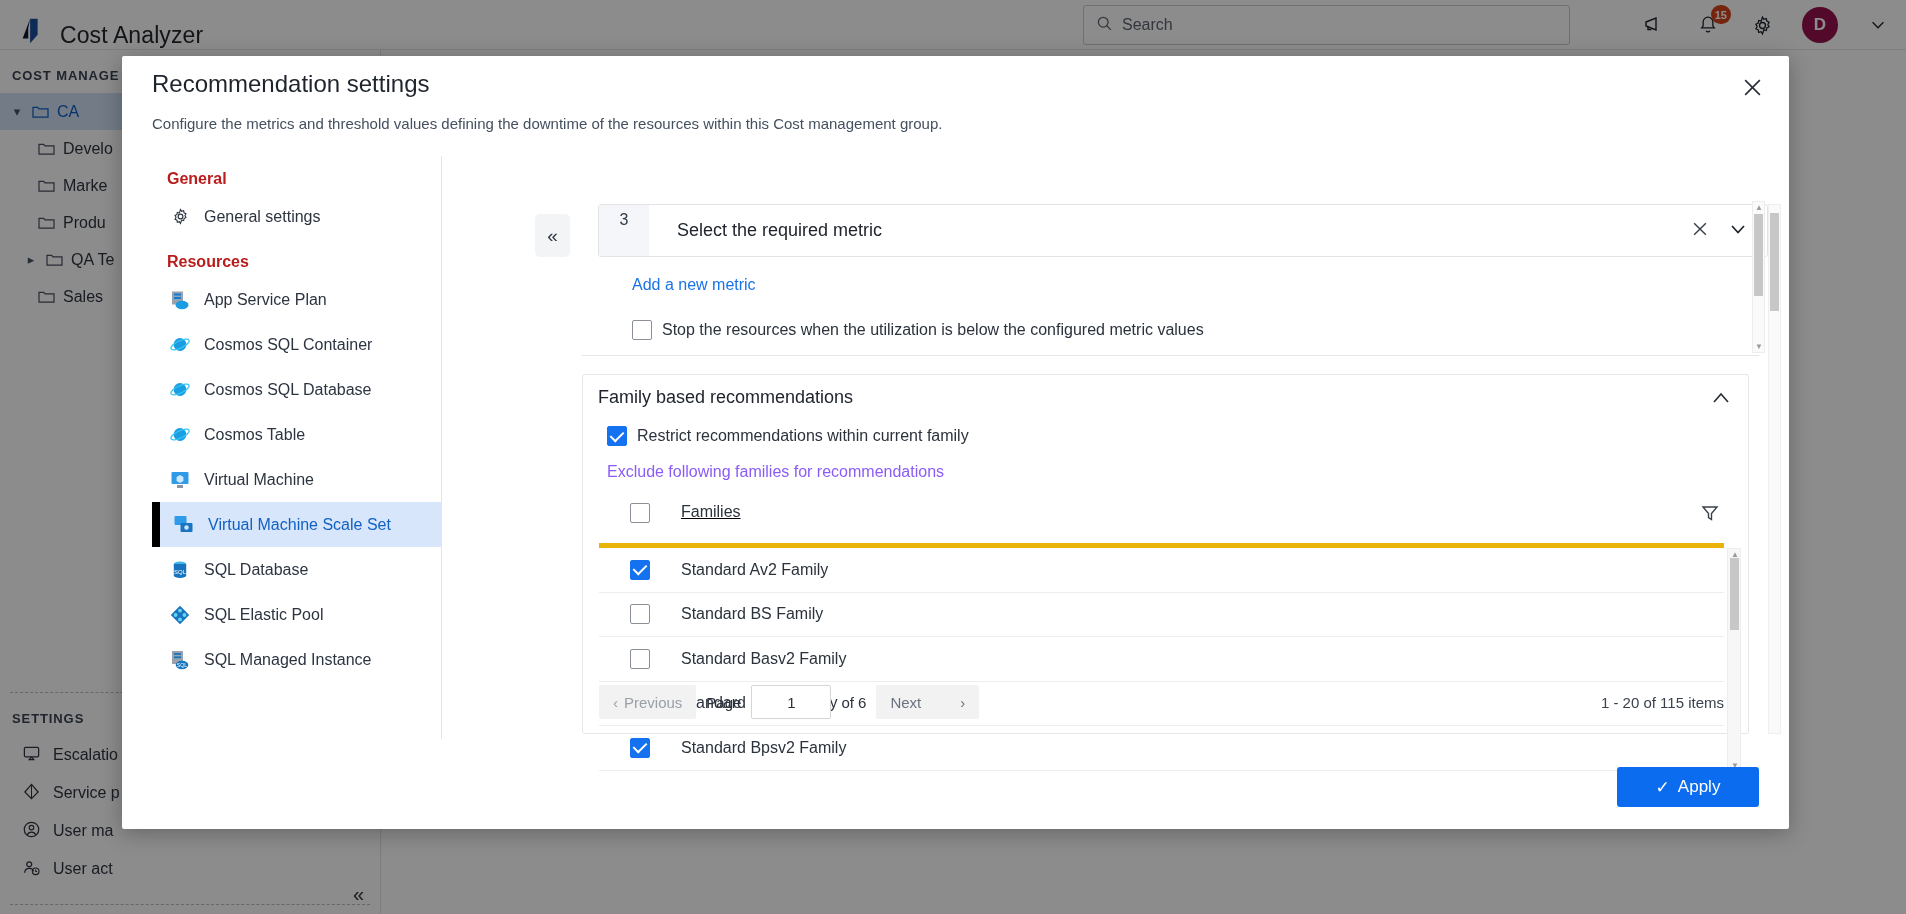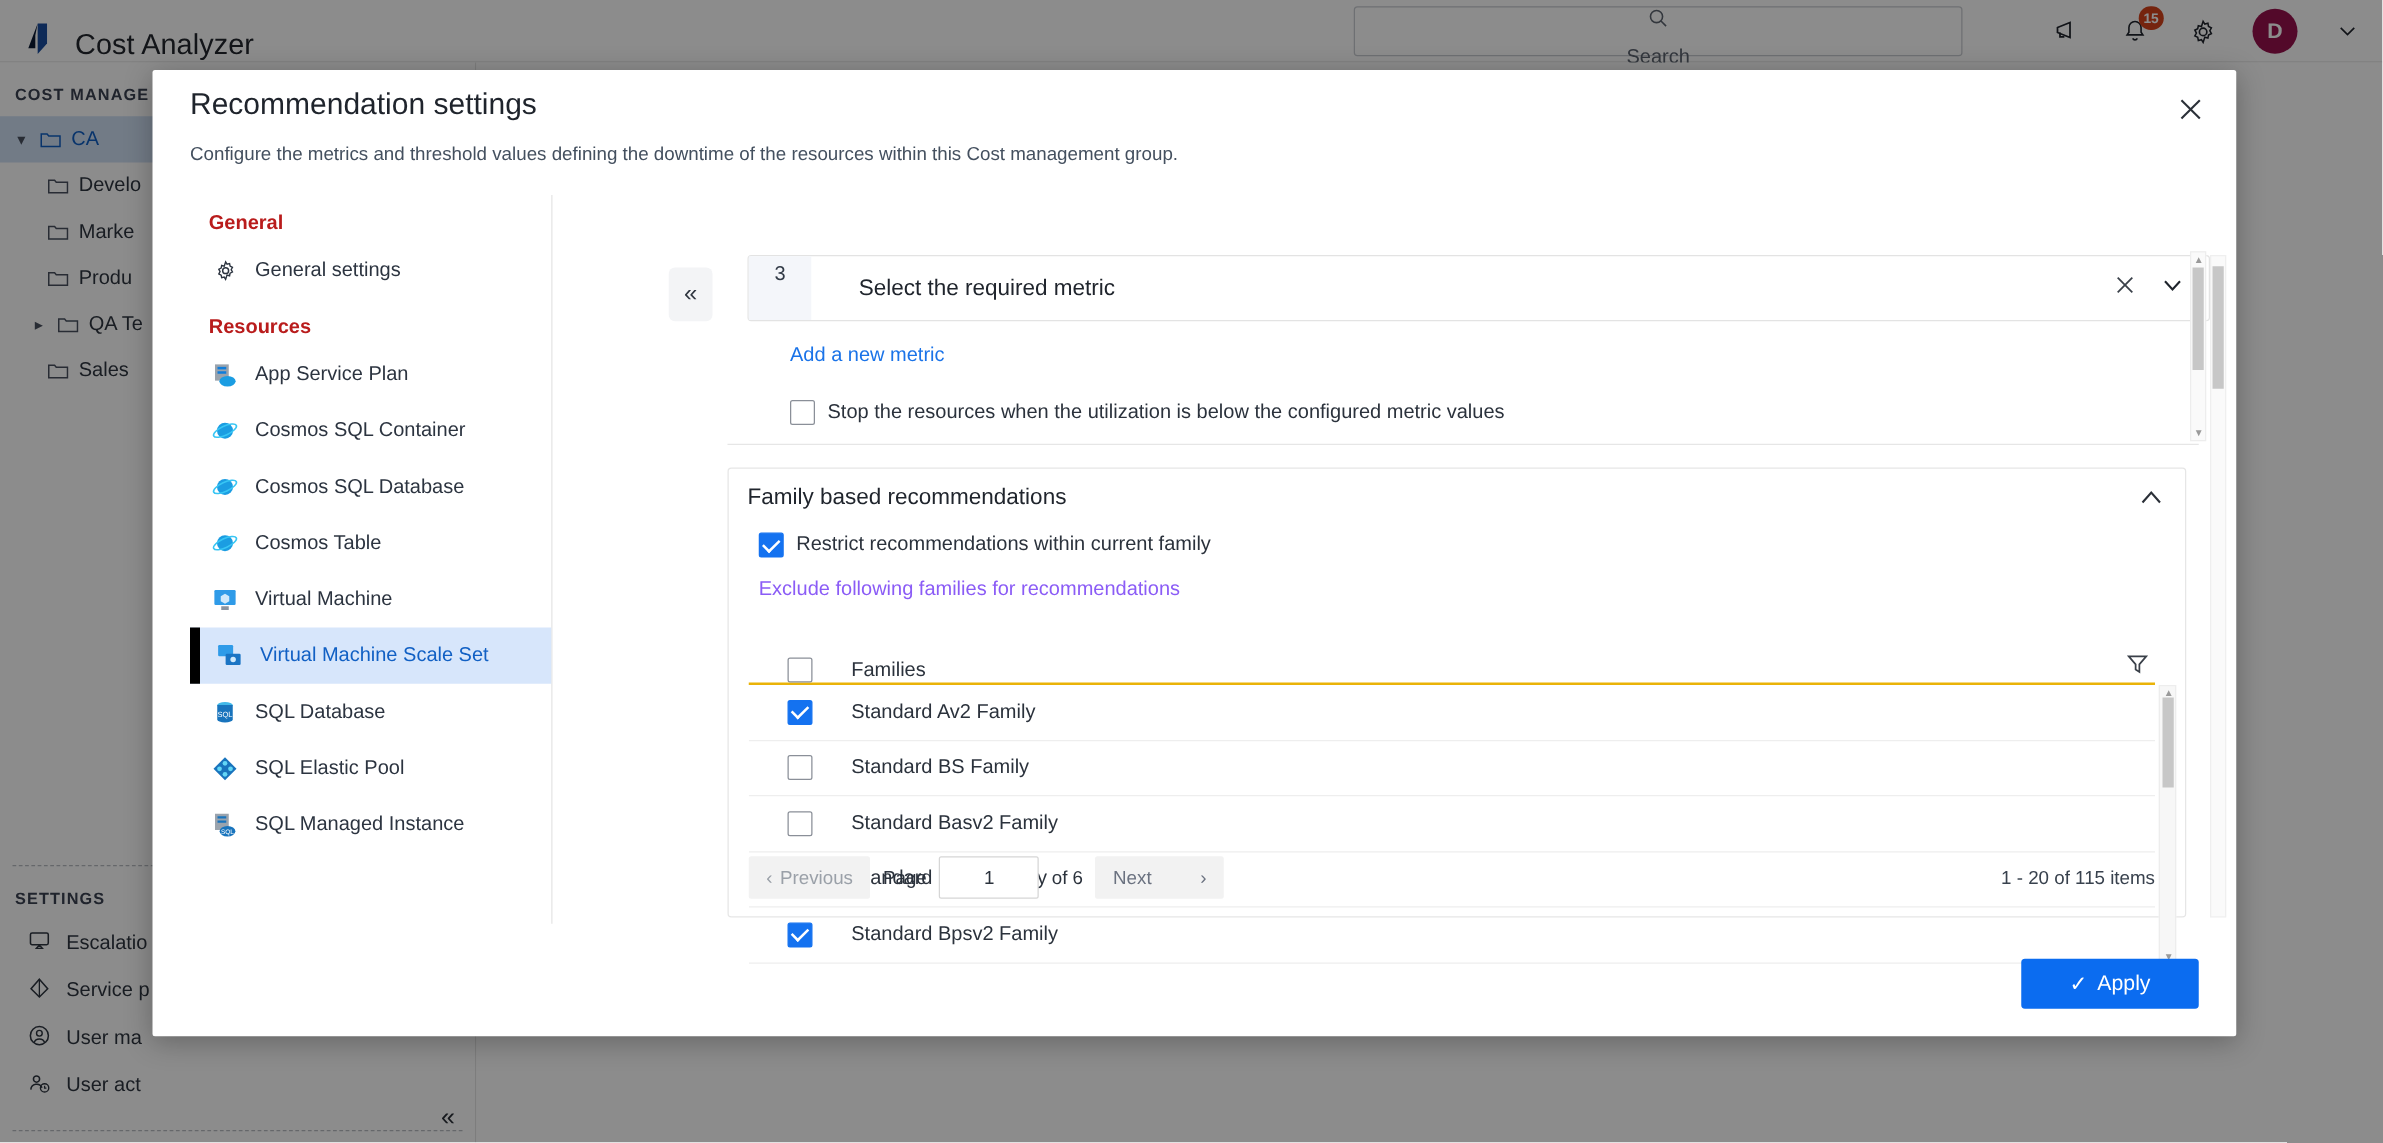--- a/index.html
+++ b/index.html
@@ -18,21 +18,21 @@
     position: absolute; left: 0; top: 0; width: 1906px; height: 50px;
     background: #ffffff; border-bottom: 1px solid #e8e8e8;
     display: flex; align-items: flex-end;
   }
   .logo-wrap { margin-left: 14px; width: 36px; height: 36px; display:flex; align-items:center; justify-content:center;}
   .app-title { font-size: 23px; color: #23272e; margin-left: 10px; letter-spacing: .1px; }
 
   .search-box {
     position: absolute; left: 1083px; top: 5px; width: 487px; height: 40px;
     border: 1px solid #c9ccd1; border-radius: 3px; background: #fff;
-    display: flex; align-items: center; padding: 0 12px; gap: 9px; flex-direction: column;
+    display: flex; align-items: center; padding: 0 12px; gap: 9px;
   }
   .search-box .ph { font-size: 16px; color: #5d6470; }
 
   .top-icons { position: absolute; right: 14px; top: 0; height: 50px; display: flex; align-items: center; gap: 26px; }
   .ti { position: relative; width: 28px; height: 28px; display:flex; align-items:center; justify-content:center; cursor: pointer; }
   .badge {
     position: absolute; top: -6px; right: -9px; min-width: 19px; height: 19px;
     border-radius: 10px; background: #d5421b; color: #fff; font-size: 11px;
     display: flex; align-items: center; justify-content: center; padding: 0 4px; font-weight: 600;
   }
@@ -90,40 +90,40 @@
   
   .content { position: absolute; left: 460px; top: 148px; right: 30px; bottom: 95px; }
 
   .metric-panel { position: relative; height: 152px; border-bottom: 1px solid #e6e6e6; }
   .metric-head {
     position: absolute; left: 16px; top: 0; width: 1170px; height: 53px;
     border: 1px solid #e3e3e3; border-radius: 3px; background: #fff; display: flex; align-items: center;
   }
   .metric-num { width: 50px; height: 51px; background: #f4f6fa; display: flex; align-items: flex-start;
                 justify-content: center; padding-top: 6px; font-size: 16px; color: #313a46; }
-  .metric-label { margin-left: 38px; font-size: 18px; color: #20252d; }
+  .metric-label { margin-left: 28px; font-size: 18px; color: #20252d; }
   .metric-actions { margin-left: auto; display: flex; align-items: center; gap: 18px; padding-right: 18px; }
   .add-metric { position: absolute; left: 50px; top: 72px; font-size: 16px; color: #1a73e8; cursor: pointer; }
   .stop-row { position: absolute; left: 22px; top: 116px; display: flex; align-items: center; gap: 10px; padding-left: 28px; }
   .stop-row span { font-size: 16px; color: #2b323c; }
 
   .mini-scroll { position: absolute; right: -6px; top: -3px; width: 13px; height: 152px; background: #fafafa; border: 1px solid #ededed; }
   .mini-scroll .thumb { position: absolute; left: 1px; top: 12px; width: 9px; height: 82px; background: #c7c7c7; }
   .mini-scroll .ar { position: absolute; left: 2px; font-size: 8px; color: #9a9a9a; }
 
   
   .fam-panel { position: absolute; left: 0; top: 170px; right: 10px; bottom: 0; border: 1px solid #e6e6e6; border-radius: 3px; }
   .fam-title { position: absolute; left: 15px; top: 12px; font-size: 18px; color: #20252d; }
   .fam-collapse { position: absolute; right: 16px; top: 14px; font-size: 17px; color: #2b3038; cursor: pointer; }
   .restrict-row { position: absolute; left: 24px; top: 51px; display: flex; align-items: center; gap: 10px; }
   .restrict-row span { font-size: 16px; color: #2b323c; }
   .exclude-lbl { position: absolute; left: 24px; top: 88px; font-size: 16px; color: #8b5cf6; }
 
-  .tbl-head { position: absolute; left: 16px; right: 24px; top: 128px; height: 45px; border-bottom: 2px solid #eab308;
-              display: flex; align-items: flex-end; }
+  .tbl-head { position: absolute; left: 16px; right: 24px; top: 128px; height: 45px; border-bottom: 5px solid #eab308;
+              display: flex; align-items: flex-start; text-decoration: underline; }
   .tbl-head .cb-cell { width: 82px; display: flex; justify-content: center; }
   .tbl-head .h-lbl { font-size: 16px; color: #2b323c; }
   .filter-ic { margin-left: auto; padding-right: 4px; cursor: pointer; }
 
   .tbl-body { position: absolute; left: 16px; right: 24px; top: 173px; height: 224px; overflow: hidden; }
   .t-row { display: flex; align-items: center; height: 44.5px; border-bottom: 1px solid #eeeeee; }
   .t-row .cb-cell { width: 82px; display: flex; justify-content: center; }
   .t-row .t-lbl { font-size: 16px; color: #2b323c; }
 
   .body-scroll { position: absolute; right: 7px; top: 173px; width: 14px; height: 224px; background: #f7f7f7; border: 1px solid #ededed; }

